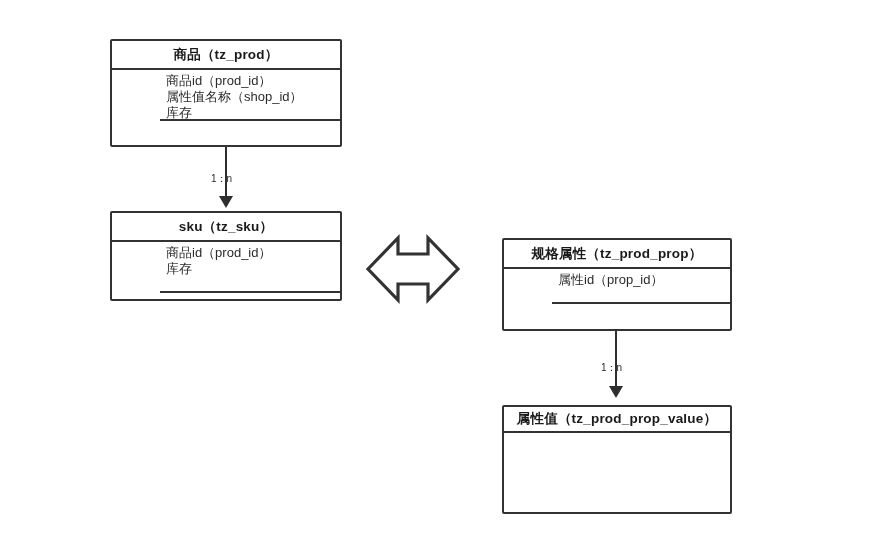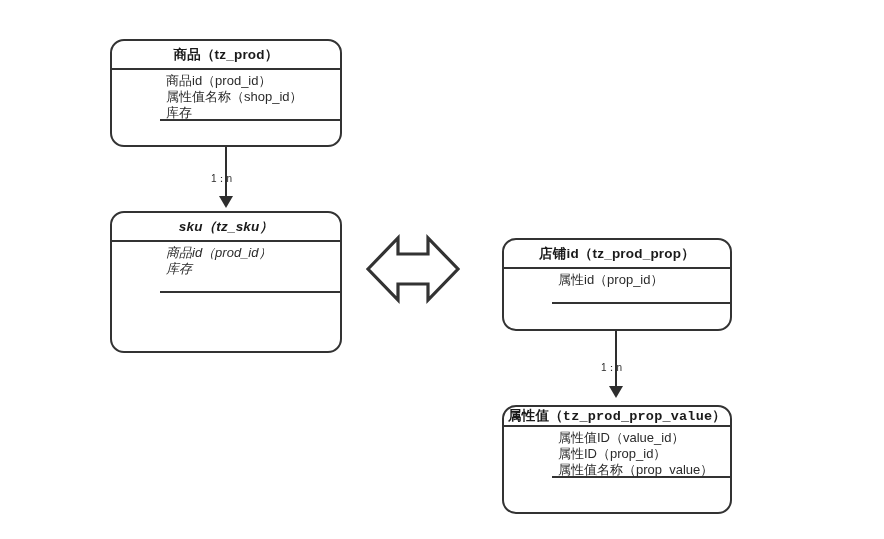--- a/index.html
+++ b/index.html
@@ -24,21 +24,21 @@
     width: 884px;
     height: 539px;
   }
 
   
   .entity {
     position: absolute;
     box-sizing: border-box;
     background: #ffffff;
     border: 2px solid #333333;
-    border-radius: 14px;
+    border-radius: 2px;
     overflow: hidden;
   }
   .entity-title {
     box-sizing: border-box;
     width: 100%;
     text-align: center;
     font-weight: bold;
     font-size: 13.5px;
     color: #1a1a1a;
     letter-spacing: 0.2px;
@@ -66,32 +66,32 @@
     width: 100%;
     flex: 1 1 auto;
   }
 
   
   #entity-prod            { left: 110px; top: 39px;  width: 232px; height: 108px; }
   #entity-prod .entity-title   { height: 29px; }
   #entity-prod .entity-attrs   { height: 51px; }
   #entity-prod .entity-methods { height: 24px; }
 
-  #entity-sku             { left: 110px; top: 211px; width: 232px; height: 142px; font-style: italic; }
+  #entity-sku             { left: 110px; top: 211px; width: 232px; height: 90px; }
   #entity-sku .entity-title   { height: 29px; }
   #entity-sku .entity-attrs   { height: 51px; }
   #entity-sku .entity-methods { height: 26px; }
 
   #entity-prod-prop       { left: 502px; top: 238px; width: 230px; height: 93px; }
   #entity-prod-prop .entity-title   { height: 29px; }
   #entity-prod-prop .entity-attrs   { height: 35px; }
   #entity-prod-prop .entity-methods { height: 25px; }
 
   #entity-prod-prop-value { left: 502px; top: 405px; width: 230px; height: 109px; }
-  #entity-prod-prop-value .entity-title   { height: 20px; font-family: Liberation Mono, monospace; }
+  #entity-prod-prop-value .entity-title   { height: 26px; }
   #entity-prod-prop-value .entity-attrs   { height: 51px; }
   #entity-prod-prop-value .entity-methods { height: 24px; }
 
   
   .connector {
     position: absolute;
   }
   .conn-line {
     position: absolute;
     width: 2px;
@@ -161,36 +161,31 @@
     <div class="entity-methods"></div>
   </div>
 
   <div id="relation-arrow">
     <svg width="94" height="70" viewBox="0 0 94 70" xmlns="http://www.w3.org/2000/svg">
       <polygon points="2,35 32,4 32,20 62,20 62,4 92,35 62,66 62,50 32,50 32,66" fill="#ffffff" stroke="#333333" stroke-width="3.2" stroke-linejoin="miter"></polygon>
     </svg>
   </div>
 
   <div class="entity" id="entity-prod-prop">
-    <div class="entity-title">店铺id（tz_prod_prop）</div>
+    <div class="entity-title">规格属性（tz_prod_prop）</div>
     <div class="entity-attrs">
       <div class="attr-row">属性id（prop_id）</div>
     </div>
     <div class="entity-methods"></div>
   </div>
 
   <div class="connector" id="conn-prop-value">
     <div class="conn-line"></div>
     <div class="conn-head"></div>
     <div class="conn-label">1：n</div>
   </div>
 
   <div class="entity" id="entity-prod-prop-value">
     <div class="entity-title">属性值（tz_prod_prop_value）</div>
-    <div class="entity-attrs">
-      <div class="attr-row">属性值ID（value_id）</div>
-      <div class="attr-row">属性ID（prop_id）</div>
-      <div class="attr-row">属性值名称（prop_value）</div>
-    </div>
     <div class="entity-methods"></div>
   </div>
 
 </div>
 
 </body></html>

